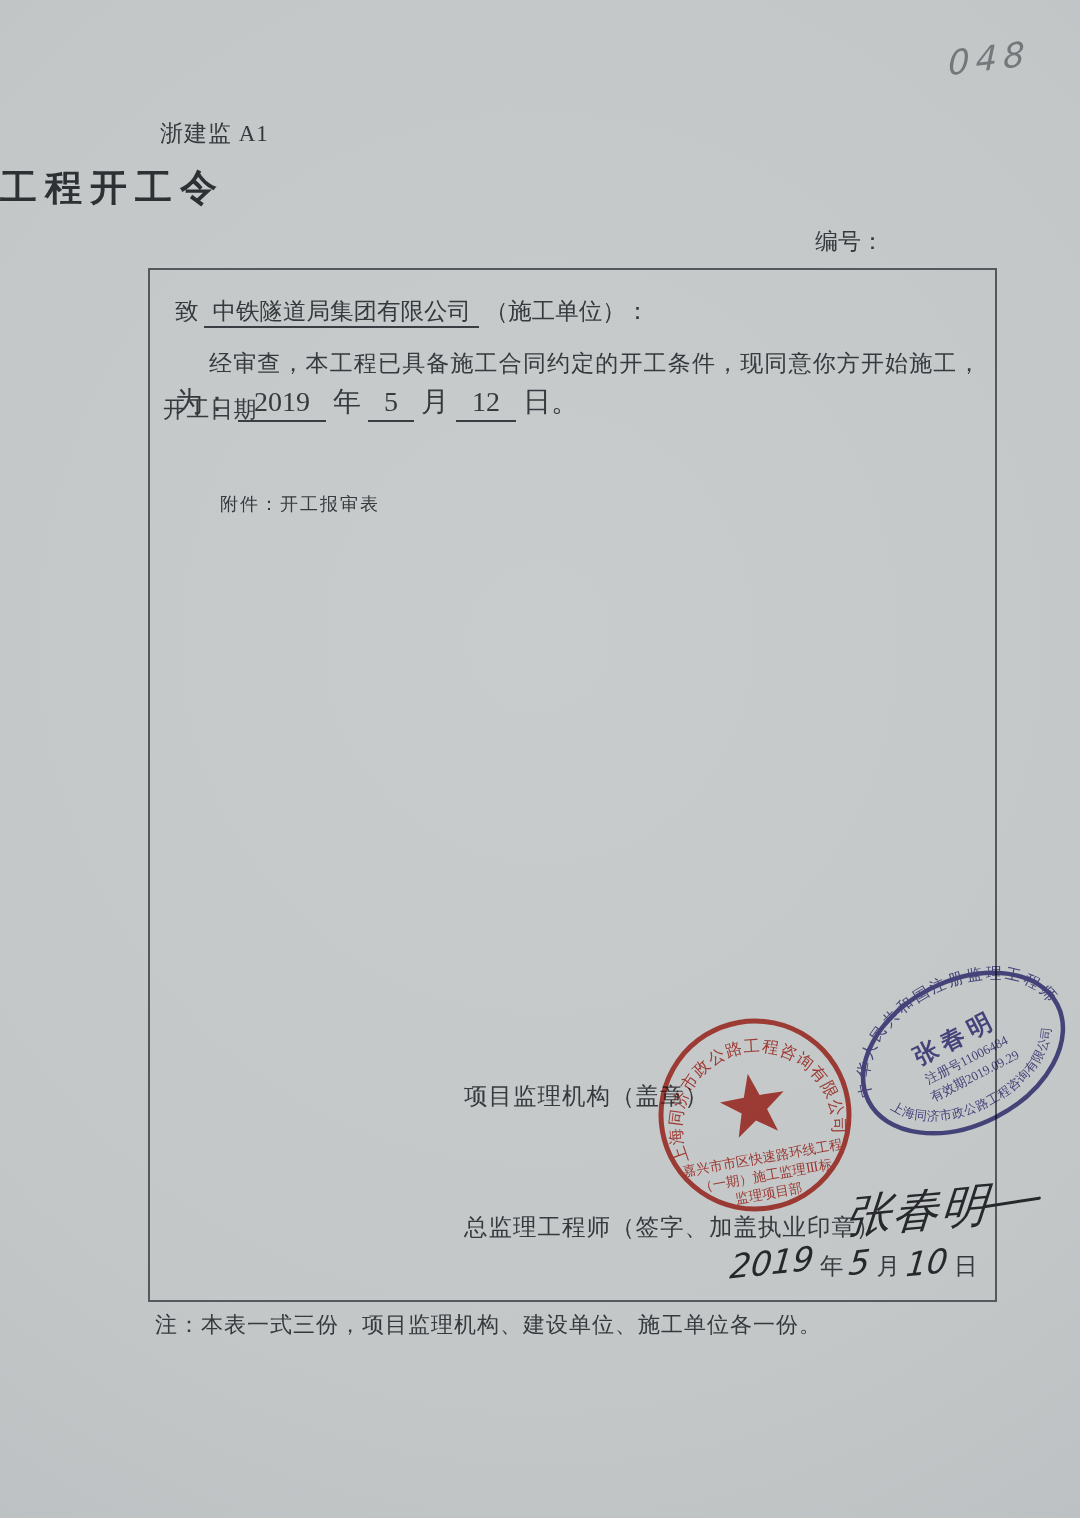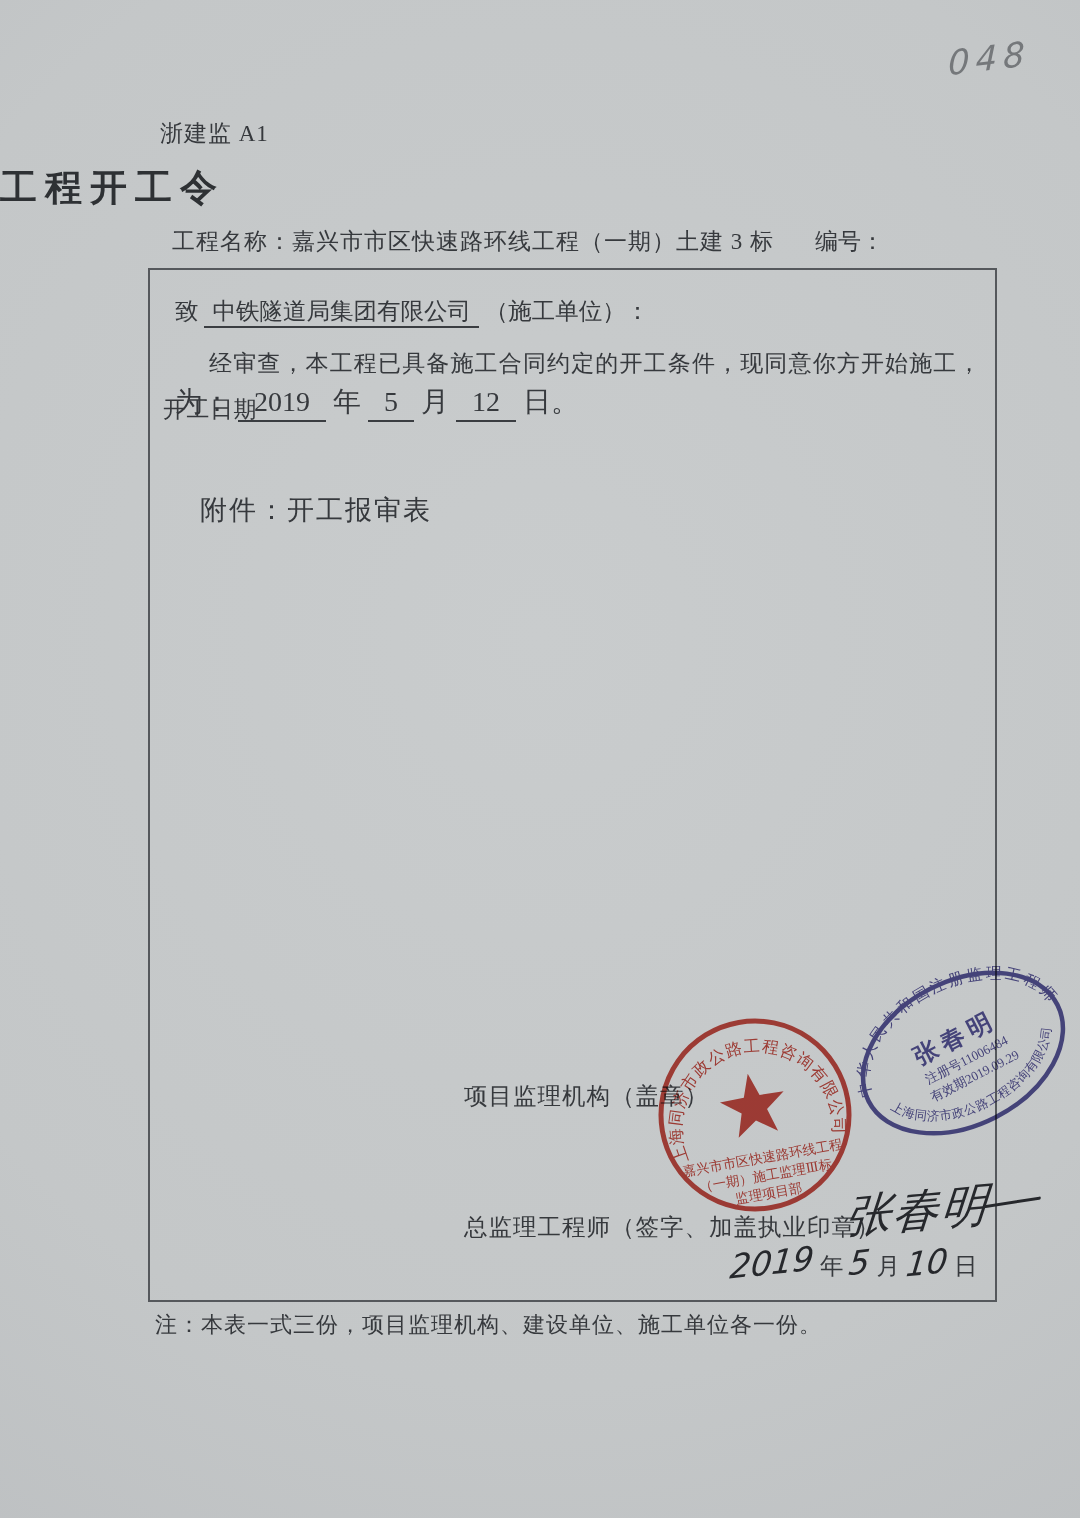--- a/index.html
+++ b/index.html
@@ -50,21 +50,21 @@
     letter-spacing:0.5px;
     font-family:Liberation Serif, serif;
   }
   .date-line{left:175px;top:383px;font-size:28px;white-space:nowrap;}
   .u-blank{
     border-bottom:2px solid #3a3d41;
     padding:0 16px 2px 16px;
     display:inline-block;
     text-align:center;
   }
-  .attachment{left:200px;top:492px;font-size:27px;letter-spacing:2px;}
+  .attachment{left:220px;top:492px;font-size:18px;letter-spacing:2px;}
   .org-label{left:464px;top:1080px;font-size:23.5px;letter-spacing:1px;}
   .engineer-label{left:464px;top:1211px;font-size:23.5px;letter-spacing:1px;}
   
   .hand{
     font-family:"DejaVu Sans",sans-serif;
     font-style:italic;
     color:#26282c;
   }
   .signature{
     left:845px;top:1178px;
@@ -99,23 +99,20 @@
 <body>
 
 <div class="page">
 
   <div class="abs corner-number">048</div>
 
   <div class="abs form-code">浙建监 A1</div>
 
   <h1 class="abs title">工程开工令</h1>
 
-  <div class="abs project-line">
-    <span>工程名称：</span><span>嘉兴市市区快速路环线工程（一期）土建 3 标</span>
-  </div>
   <div class="abs serial-label">编号：</div>
 
   <div class="abs main-box"></div>
 
   <div class="abs line-to">
     <span>致</span>
     <span class="u-company">中铁隧道局集团有限公司</span>
     <span>（施工单位）：</span>
   </div>
 

